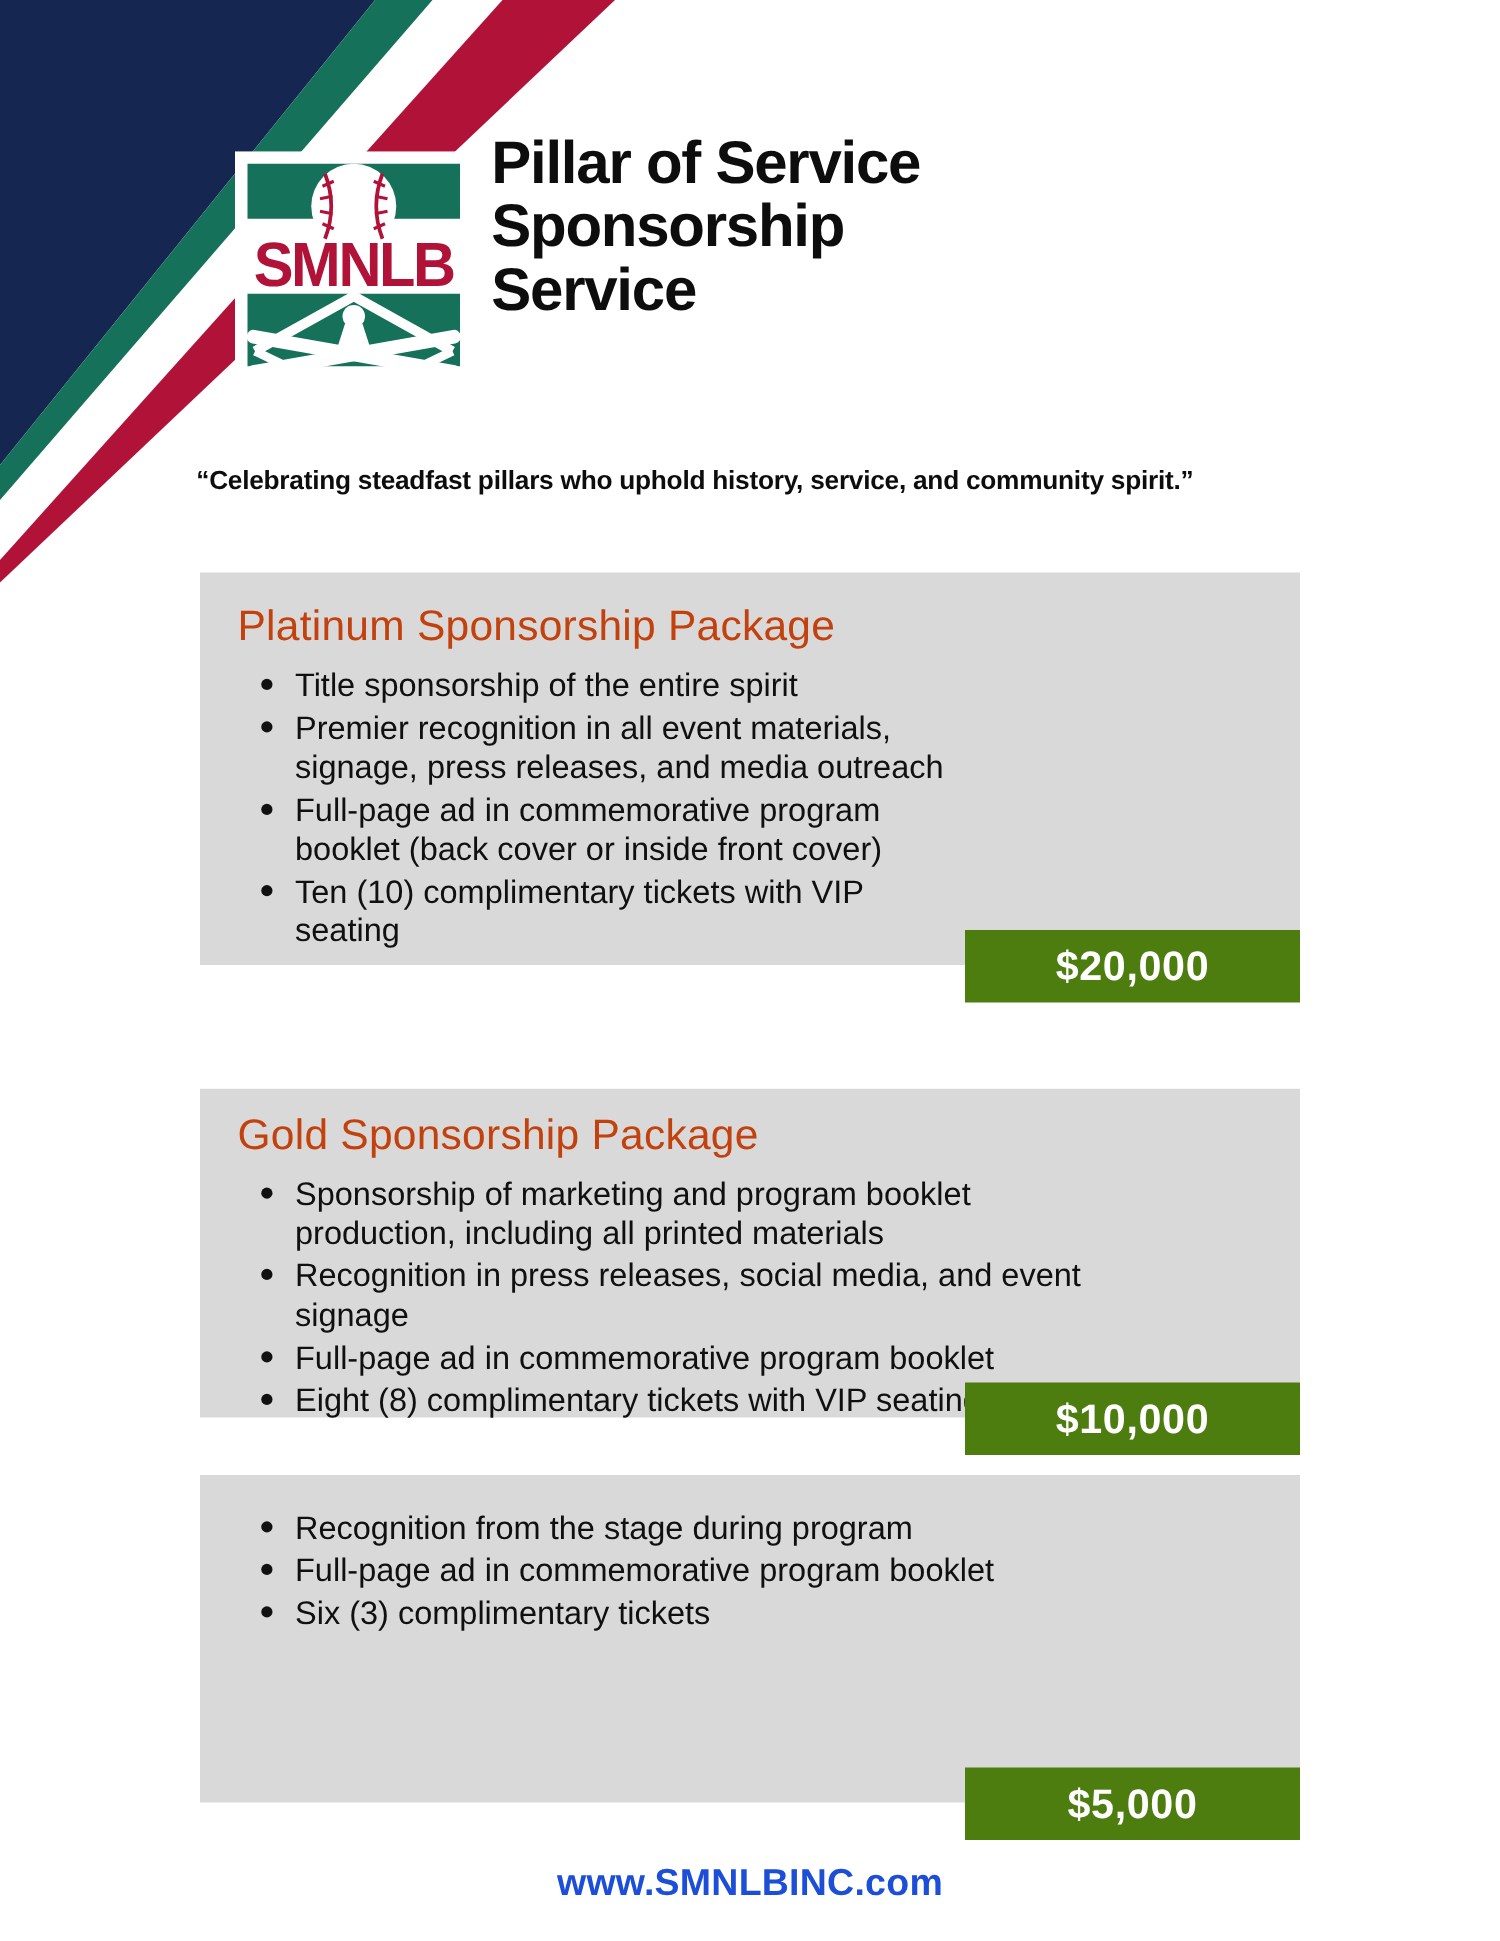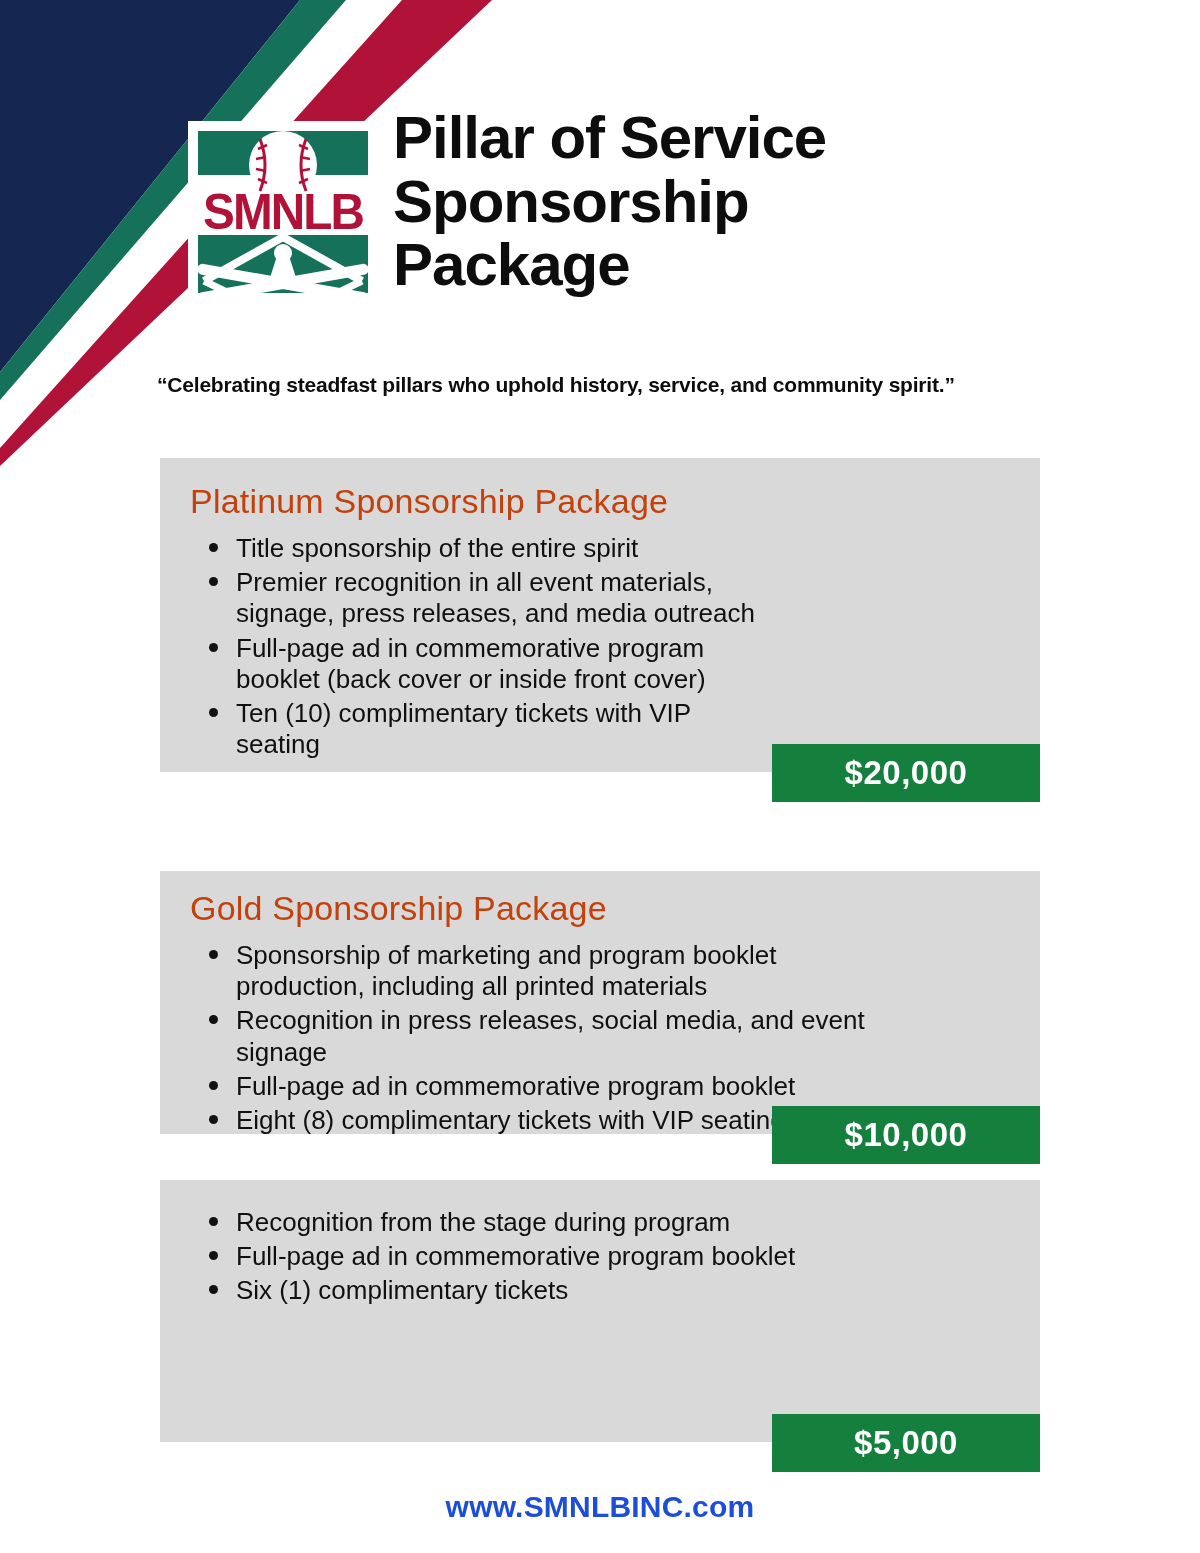--- a/index.html
+++ b/index.html
@@ -11,21 +11,21 @@
 
   
   .corner { position:absolute; top:0; left:0; line-height:0; }
 
   
   .logo { position:absolute; left:188px; top:121px; line-height:0; }
 
   
   .title {
     position:absolute; left:393px; top:106px; width:660px;
-    font-size:60px; font-weight:bold; letter-spacing:-1px;
+    font-size:48px; font-weight:bold; letter-spacing:-1px;
     line-height:1.06; color:#0d0d0d;
   }
 
   
   .quote {
     position:absolute; left:157px; top:372px; width:870px;
     font-size:21px; font-weight:bold; line-height:1.26;
     letter-spacing:-0.2px; color:#0d0d0d;
   }
 
@@ -54,21 +54,21 @@
 
   .pkg-gold { top:871px; height:263px; padding-top:18px; }
   .pkg-gold .bullets { width:660px; }
 
   .pkg-silver { top:1180px; height:262px; }
   .pkg-silver h2 { margin-bottom:36px; }
   .pkg-silver .bullets { width:720px; }
 
   .price-badge {
     position:absolute; right:0; bottom:-30px;
-    width:268px; height:58px; background:#15803d;
+    width:268px; height:58px; background:#4d7c0f;
     color:#ffffff; font-size:33px; font-weight:bold;
     display:flex; align-items:center; justify-content:center;
     letter-spacing:0.5px;
   }
 
   .footer {
     position:absolute; left:0; top:1490px; width:100%;
     text-align:center; font-size:30px; font-weight:bold;
     color:#1d4ed8; letter-spacing:0.2px;
   }
@@ -116,21 +116,21 @@
       <g>
         <rect x="8" y="157" width="174" height="11" rx="5.5" fill="#ffffff" transform="rotate(10 95 163)"></rect>
         <rect x="8" y="157" width="174" height="11" rx="5.5" fill="#ffffff" transform="rotate(-10 95 163)"></rect>
       </g>
     </svg>
   </div>
 
   <div class="title">
     <div>Pillar of Service</div>
     <div>Sponsorship</div>
-    <div>Package</div>
+    <div>Service</div>
   </div>
 
   <div class="quote">“Celebrating steadfast pillars who uphold history, service, and community spirit.”</div>
 
   <div class="package pkg-platinum">
     <h2>Platinum Sponsorship Package</h2>
     <ul class="bullets">
       <li>Title sponsorship of the entire spirit</li>
       <li>Premier recognition in all event materials, signage, press releases, and media outreach</li>
       <li>Full-page ad in commemorative program booklet (back cover or inside front cover)</li>
@@ -147,20 +147,20 @@
       <li>Full-page ad in commemorative program booklet</li>
       <li>Eight (8) complimentary tickets with VIP seating</li>
     </ul>
     <div class="price-badge">$10,000</div>
   </div>
 
   <div class="package pkg-silver">
     <ul class="bullets">
       <li>Recognition from the stage during program</li>
       <li>Full-page ad in commemorative program booklet</li>
-      <li>Six (1) complimentary tickets</li>
+      <li>Six (3) complimentary tickets</li>
     </ul>
     <div class="price-badge">$5,000</div>
   </div>
 
   <div class="footer">www.SMNLBINC.com</div>
 
 </div>
 
 </body></html>

